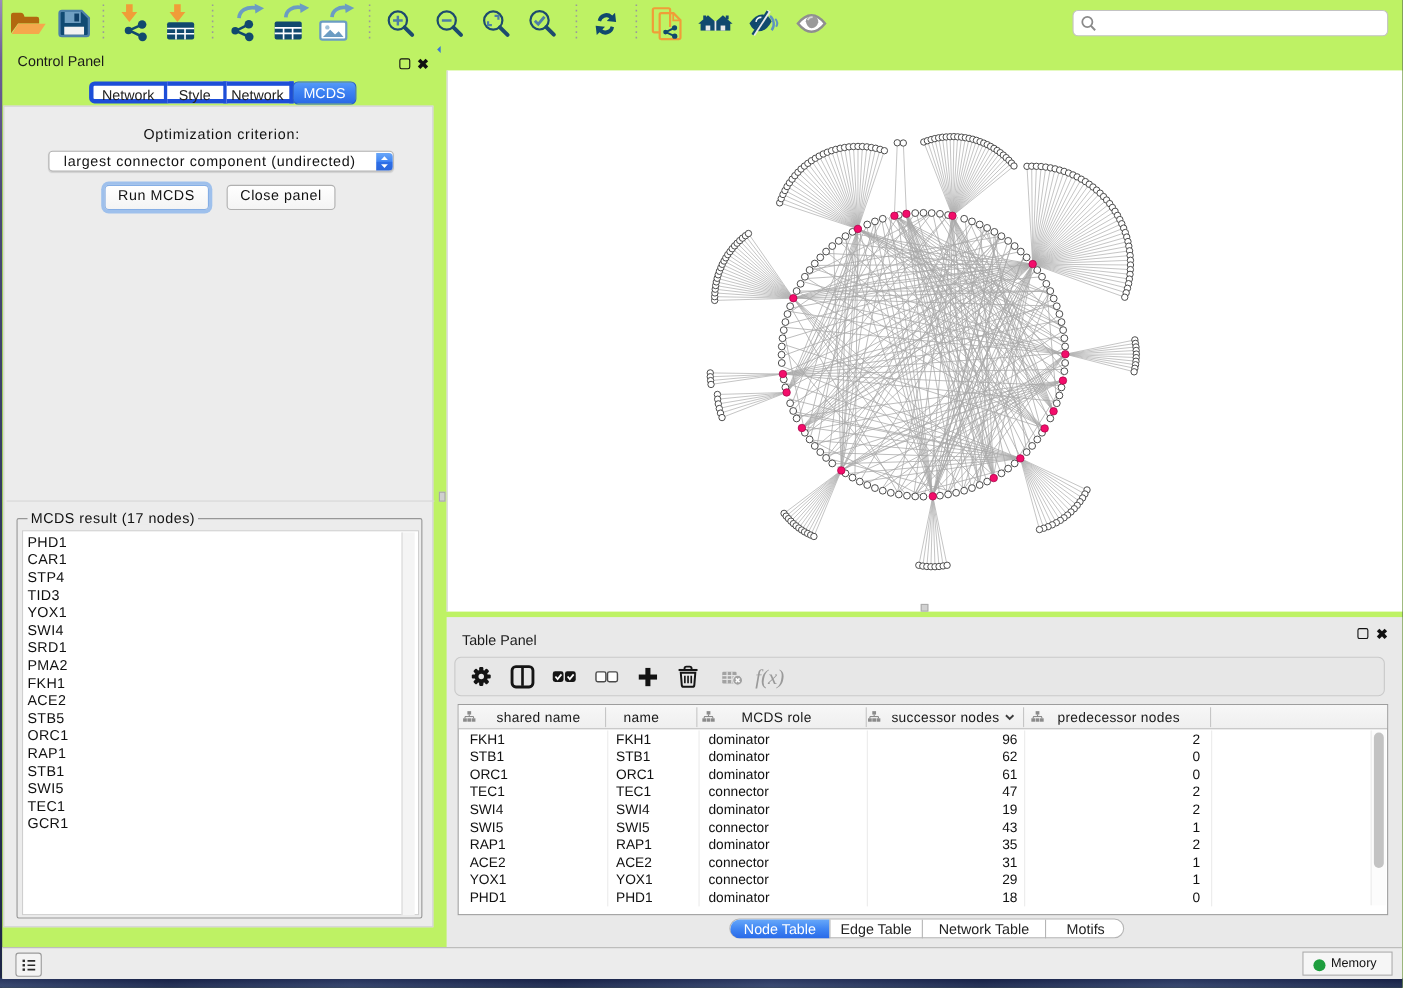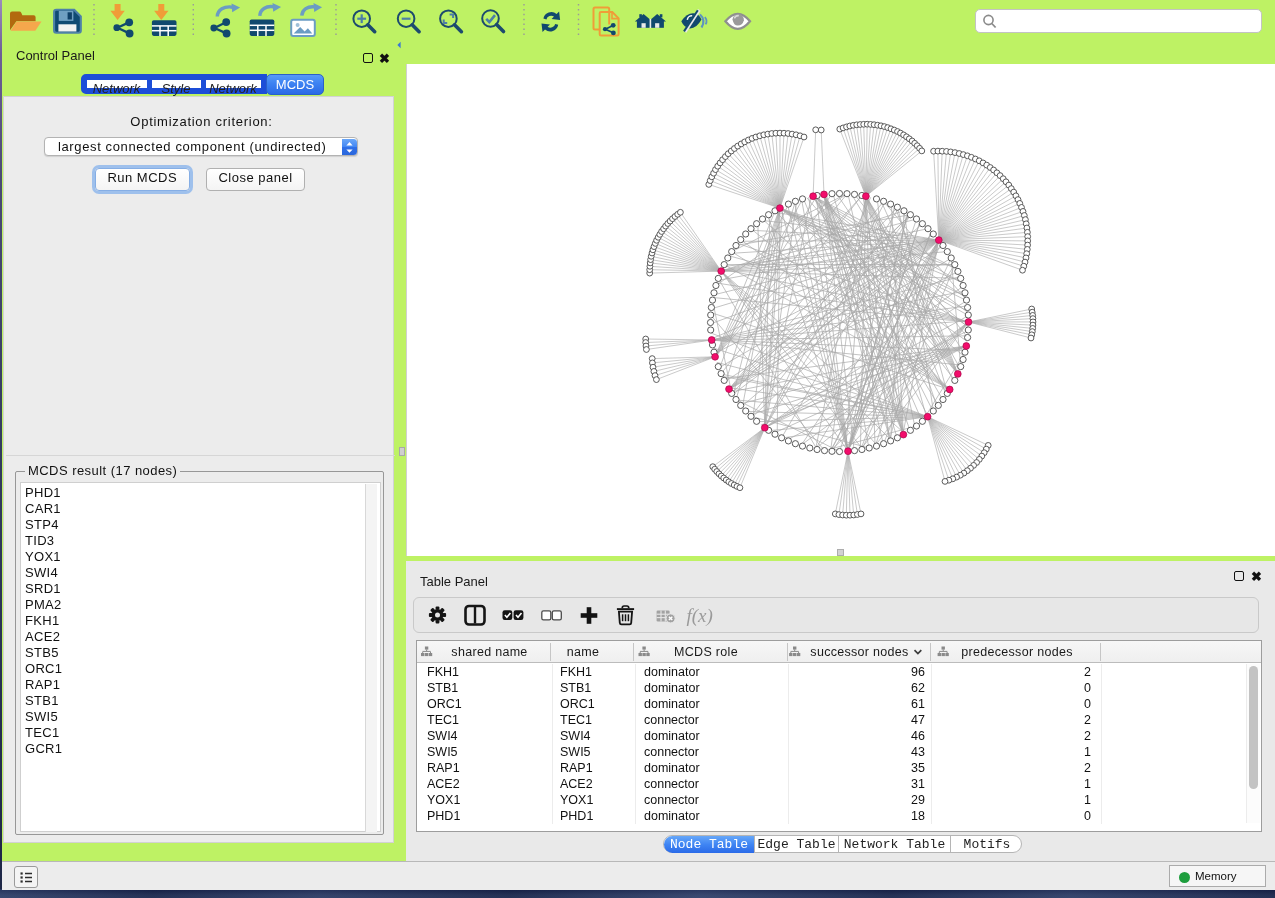--- a/index.html
+++ b/index.html
@@ -13,22 +13,22 @@
      background:linear-gradient(90deg,rgba(90,110,150,0.25) 0%,rgba(10,16,40,0.2) 12%,rgba(90,110,150,0.18) 25%,rgba(10,16,40,0.22) 40%,rgba(110,130,170,0.2) 55%,rgba(10,16,40,0.2) 70%,rgba(90,110,150,0.22) 84%,rgba(10,16,40,0.25) 100%),linear-gradient(180deg,#17224c 0%,#202c54 30%,#2c3a61 70%,#2e3c64 100%); }
   
   #app { left:2px; top:0; width:1273px; height:889px; background:#bef264; }
   #searchbox { left:973px; top:9px; width:287px; height:24px; background:#fff;
      border:1px solid #c3c3c3; border-radius:5px; z-index:0; }
   
   #cp-title { left:14px; top:48px; width:200px; height:16px; font-size:13px; color:#1a1a1a; }
   .winbtn-sq { width:10px; height:10px; border:1.6px solid #111; border-radius:2px; }
   .winbtn-x { font-size:13px; font-weight:bold; color:#111; line-height:12px; }
   #cp-tabs { left:78.5px; top:74px; height:19.5px; }
-  .cptab { position:absolute; top:0; height:19.5px; background:#fff; border:6px solid #1d4ed8;
-     font-size:13px; color:#222; text-align:center; line-height:18.5px;font-style:italic; }
+  .cptab { position:absolute; top:0; height:19.5px; background:#fff; border:4px solid #1d4ed8;
+     font-size:13px; color:#222; text-align:center; line-height:18.5px; }
   #tab-network { left:0; width:72px; border-radius:5px 0 0 5px; }
   #tab-style  { left:71px; width:55px; border-left:none; }
   #tab-select { left:125px; width:61px; border-left:none; }
   #tab-mcds { position:absolute; left:185.5px; top:-0.5px; width:58px; height:21px;
      background:linear-gradient(180deg,#559af8 0%,#3d82f2 45%,#2a6ae6 100%);
      border:1px solid #2a60c8; border-radius:5px; color:#fff; font-size:13px;
      text-align:center; line-height:20px; }
   #cp-box { left:1px; top:96px; width:391px; height:747px; background:#ececec;
      border:1px solid #d2d2d2; }
   #cp-seam { left:4px; top:455px; width:389px; height:1px; background:#d6d6d6; }
@@ -87,33 +87,33 @@
   .row span { position:absolute; height:16px; line-height:16px; }
   .c1 { left:10px; } .c2 { left:143px; } .c3 { left:227px; }
   .c4 { width:60px; text-align:right; left:448px; } .c5 { width:60px; text-align:right; left:614px; }
   .vsep { position:absolute; top:0; height:160px; width:1px; background:#ececec; }
   #tbl-scroll { position:absolute; right:1px; top:23px; width:14px; height:159px; background:#fcfcfc;
      border-left:1px solid #ececec; }
   #tbl-thumb { position:absolute; left:2px; top:2px; width:9px; height:123px; background:#c3c3c3;
      border-radius:5px; }
   
   #bottom-tabs { position:absolute; left:257px; top:274px; width:359px; height:18px;
-     background:#fff; border:1px solid #b5b5b5; border-radius:9px; font-size:13px; color:#222;font-family:Liberation Mono, monospace; }
+     background:#fff; border:1px solid #b5b5b5; border-radius:9px; font-size:13px; color:#222; }
   .btab { position:absolute; top:0; height:17px; line-height:17px; text-align:center; }
   #btab1 { left:0; width:90px; background:linear-gradient(180deg,#66a7f9 0%,#3f85f3 50%,#2a6ae8 100%);
      border-radius:8.5px 0 0 8.5px; color:#fff; }
   #btab2 { left:90px; width:84px; border-left:1px solid #b5b5b5; }
   #btab3 { left:174px; width:112px; border-left:1px solid #b5b5b5; }
   #btab4 { left:286px; width:73px; border-left:1px solid #b5b5b5; }
   
   #statusbar { left:0; top:861px; width:1273px; height:29px; background:#ececec;
      border-top:1px solid #b8b8b8; }
   #sb-btn { position:absolute; left:12px; top:4px; width:24px; height:22px; background:#f4f4f4;
      border:1px solid #9a9a9a; border-radius:3px; }
-  #mem-btn { position:absolute; right:9px; top:3px; width:97px; height:22px; background:#f6f6f6;
+  #mem-btn { position:absolute; right:9px; top:3px; width:82px; height:22px; background:#f6f6f6;
      border:1px solid #ababab; font-size:11.5px; color:#111; }
   #mem-dot { position:absolute; left:9px; top:5.5px; width:11px; height:11px; border-radius:50%;
      background:#1e9e3e; }
   #mem-text { position:absolute; left:25px; top:0; line-height:21px; }
 </style></head>
 <body>
 <div class="abs" id="wp-left"></div>
 <div class="abs" id="wp-bottom"></div>
 <div class="abs" id="app">
 <div class="abs" id="searchbox"></div>
@@ -268,21 +268,21 @@
   <div class="abs" id="cp-tabs">
     <div class="cptab" id="tab-network">Network</div>
     <div class="cptab" id="tab-style">Style</div>
     <div class="cptab" id="tab-select">Network</div>
     <div id="tab-mcds">MCDS</div>
   </div>
   <div class="abs" id="cp-box"></div>
   <div class="abs" id="cp-seam"></div>
   <div class="abs" id="opt-label">Optimization criterion:</div>
   <div class="abs" id="combo">
-    <div id="combo-text">largest connected component (undirected)</div>
+    <div id="combo-text">largest connector component (undirected)</div>
     <div id="combo-btn">
       <svg width="15" height="17" xmlns="http://www.w3.org/2000/svg">
         <path d="M4.4 6.4 L7.5 3 L10.6 6.4 Z" fill="#fff"></path>
         <path d="M4.4 10.4 L7.5 13.8 L10.6 10.4 Z" fill="#fff"></path>
       </svg>
     </div>
   </div>
   <div class="btn" id="btn-run">Run MCDS</div>
   <div class="btn" id="btn-close">Close panel</div>
   <div class="abs" id="groupbox"></div>
@@ -1050,21 +1050,21 @@
           <span class="c1">TEC1</span>
           <span class="c2">TEC1</span>
           <span class="c3">connector</span>
           <span class="c4">47</span>
           <span class="c5">2</span>
         </div>
       <div class="row" style="top:87px">
           <span class="c1">SWI4</span>
           <span class="c2">SWI4</span>
           <span class="c3">dominator</span>
-          <span class="c4">46</span>
+          <span class="c4">19</span>
           <span class="c5">2</span>
         </div>
       <div class="row" style="top:103px">
           <span class="c1">SWI5</span>
           <span class="c2">SWI5</span>
           <span class="c3">connector</span>
           <span class="c4">43</span>
           <span class="c5">1</span>
         </div>
       <div class="row" style="top:119px">

